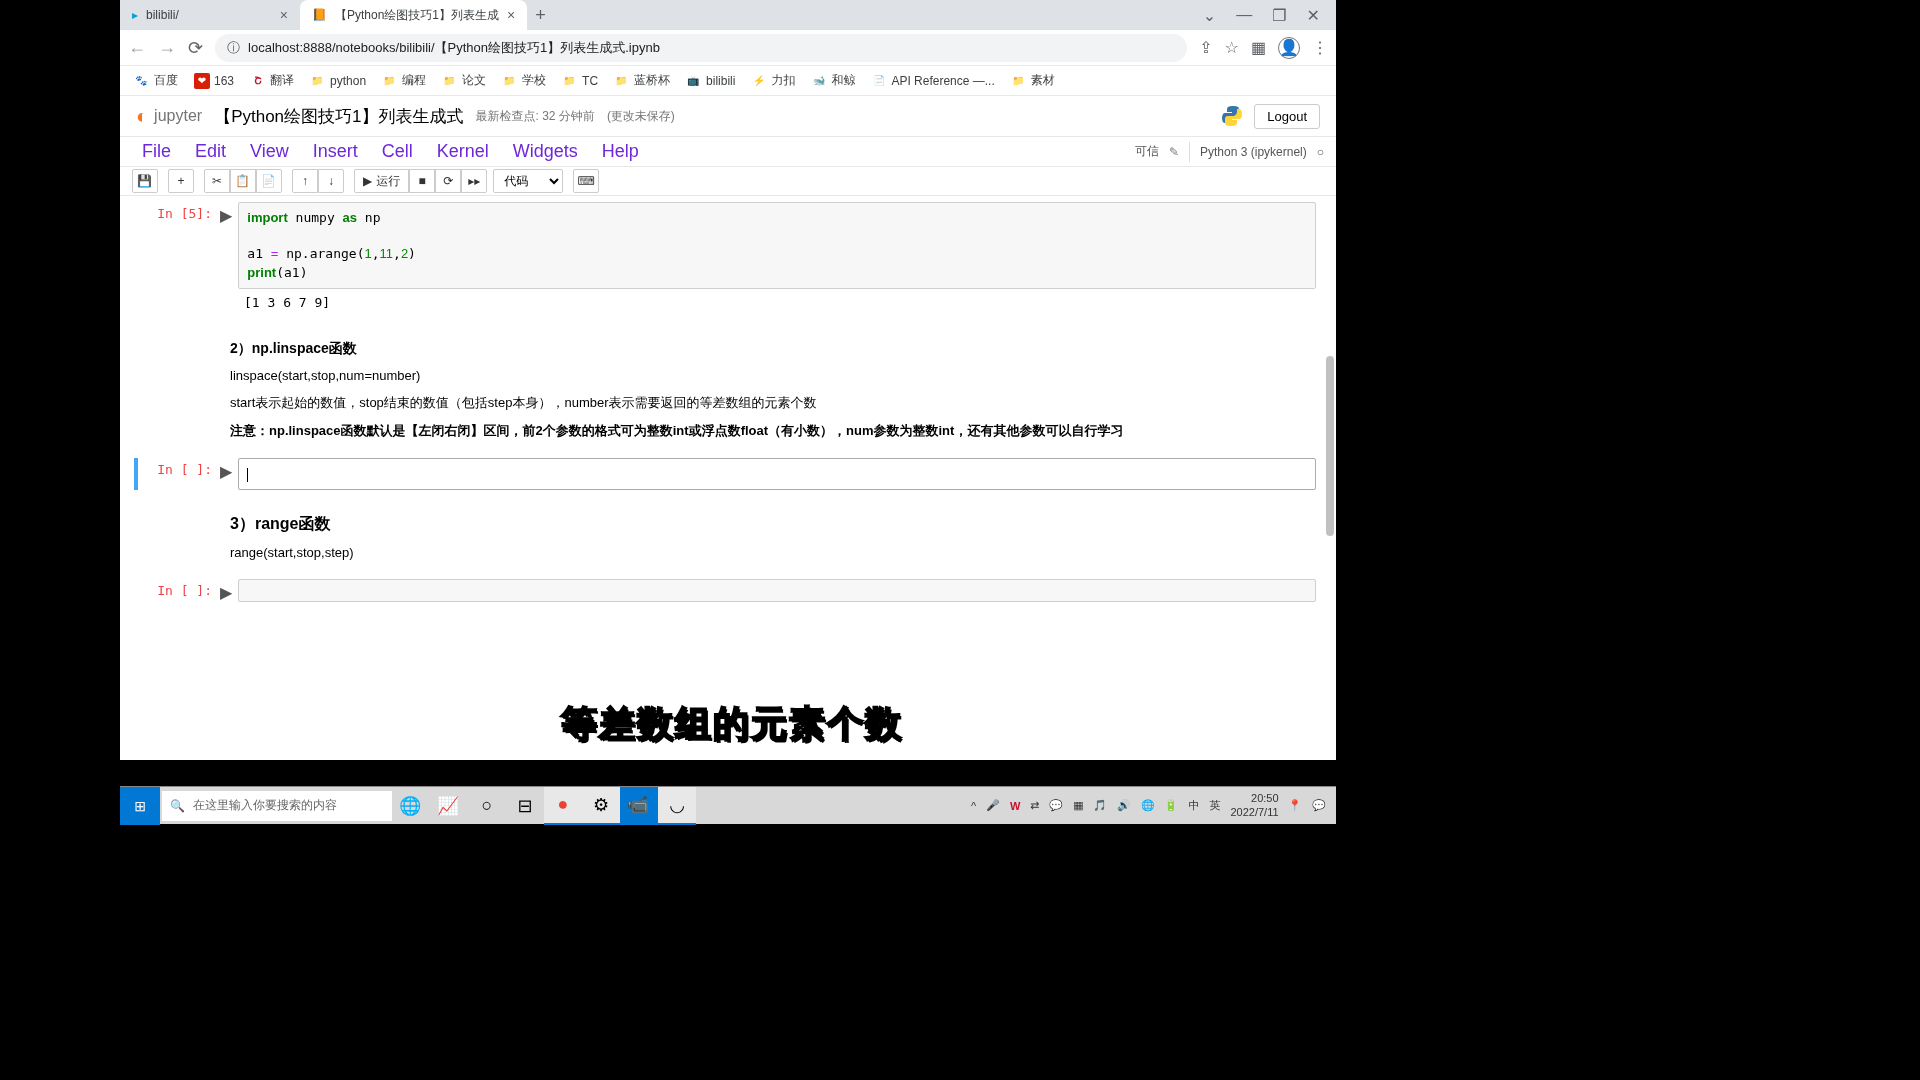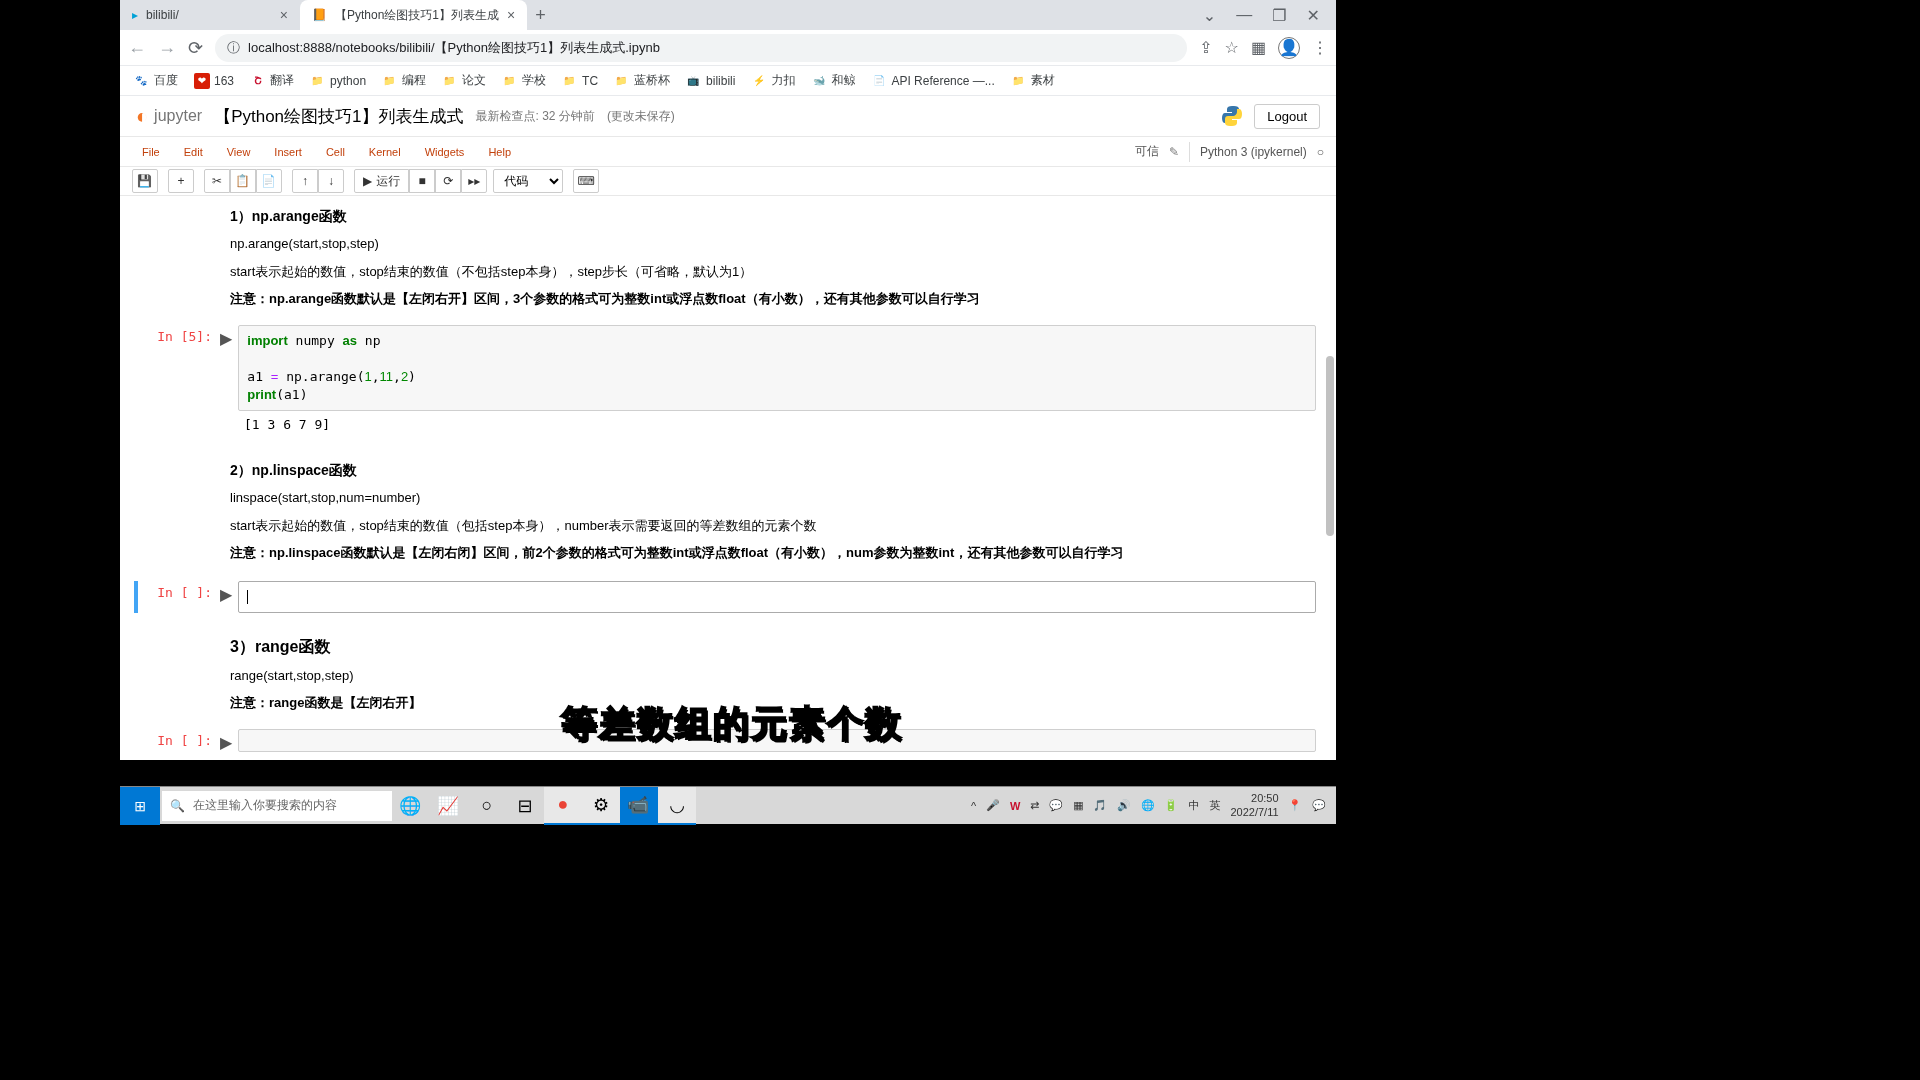--- a/index.html
+++ b/index.html
@@ -23,21 +23,21 @@
 .jupyter-header { height: 40px; display: flex; align-items: center; padding: 0 16px; gap: 12px; }
 .jupyter-logo { display: flex; align-items: center; gap: 6px; font-size: 16px; color: #757575; }
 .jupyter-logo .orbit { color: #f37626; font-size: 20px; }
 .notebook-title { font-size: 17px; color: #000; }
 .checkpoint { font-size: 12px; color: #777; }
 .autosave { font-size: 12px; color: #777; }
 .header-right { margin-left: auto; display: flex; align-items: center; gap: 10px; }
 .python-logo { width: 24px; height: 24px; }
 .logout-btn { padding: 4px 12px; border: 1px solid #ccc; border-radius: 3px; font-size: 13px; background: #fff; }
 .menubar { height: 30px; display: flex; align-items: center; padding: 0 12px; gap: 4px; border-top: 1px solid #e8e8e8; }
-.menu-item { padding: 4px 10px; font-size: 11px; color: #c2410c; }
+.menu-item { padding: 4px 10px; font-size: 18px; color: #6d28d9; }
 .menubar-right { margin-left: auto; display: flex; align-items: center; gap: 10px; font-size: 12px; color: #555; }
 .edit-icon { color: #777; }
 .toolbar2 { height: 30px; display: flex; align-items: center; padding: 0 12px; gap: 2px; border-top: 1px solid #e8e8e8; border-bottom: 1px solid #e8e8e8; }
 .tb-btn { width: 26px; height: 24px; display: flex; align-items: center; justify-content: center; border: 1px solid #ccc; border-radius: 2px; font-size: 12px; color: #333; background: #fff; }
 .tb-btn.run { width: auto; padding: 0 8px; gap: 4px; }
 .tb-select { height: 24px; border: 1px solid #ccc; border-radius: 2px; font-size: 12px; padding: 0 18px 0 6px; background: #fff; margin-left: 4px; }
 .tb-group { display: flex; gap: 0; }
 .tb-group .tb-btn { border-radius: 0; }
 .tb-group .tb-btn:first-child { border-top-left-radius: 2px; border-bottom-left-radius: 2px; }
 .tb-group .tb-btn:last-child { border-top-right-radius: 2px; border-bottom-right-radius: 2px; }
@@ -229,26 +229,20 @@
     </div>
     <select class="tb-select">
       <option>代码</option>
     </select>
     <span style="width:6px"></span>
     <button class="tb-btn">⌨</button>
   </div>
 
   <div class="notebook-body">
 
-    <div class="cell text-cell">
-      <h4>1）np.arange函数</h4>
-      <p>np.arange(start,stop,step)</p>
-      <p>start表示起始的数值，stop结束的数值（不包括step本身），step步长（可省略，默认为1）</p>
-      <p class="note">注意：np.arange函数默认是【左闭右开】区间，3个参数的格式可为整数int或浮点数float（有小数），还有其他参数可以自行学习</p>
-    </div>
 
     <div class="cell">
       <div class="code-cell">
         <div class="prompt">In [5]:</div>
         <div class="run-icon">▶</div>
         <div class="code-area"><span class="kw-green">import</span> numpy <span class="kw-green">as</span> np<br><br>a1 <span class="kw-purple">=</span> np.arange(<span class="num">1</span>,<span class="num">11</span>,<span class="num">2</span>)<br><span class="kw-green">print</span>(a1)</div>
       </div>
       <div class="output-area">[1 3 6 7 9]</div>
     </div>
 
@@ -263,21 +257,20 @@
       <div class="code-cell selected">
         <div class="prompt">In [ ]:</div>
         <div class="run-icon">▶</div>
         <div class="code-area" style="background:#fff"><span class="cursor"></span></div>
       </div>
     </div>
 
     <div class="cell text-cell" style="margin-top:16px">
       <h4 style="font-size:16px">3）range函数</h4>
       <p>range(start,stop,step)</p>
-      <p class="note">注意：range函数是【左闭右开】</p>
     </div>
 
     <div class="cell">
       <div class="code-cell">
         <div class="prompt">In [ ]:</div>
         <div class="run-icon">▶</div>
         <div class="code-area"></div>
       </div>
     </div>
 

